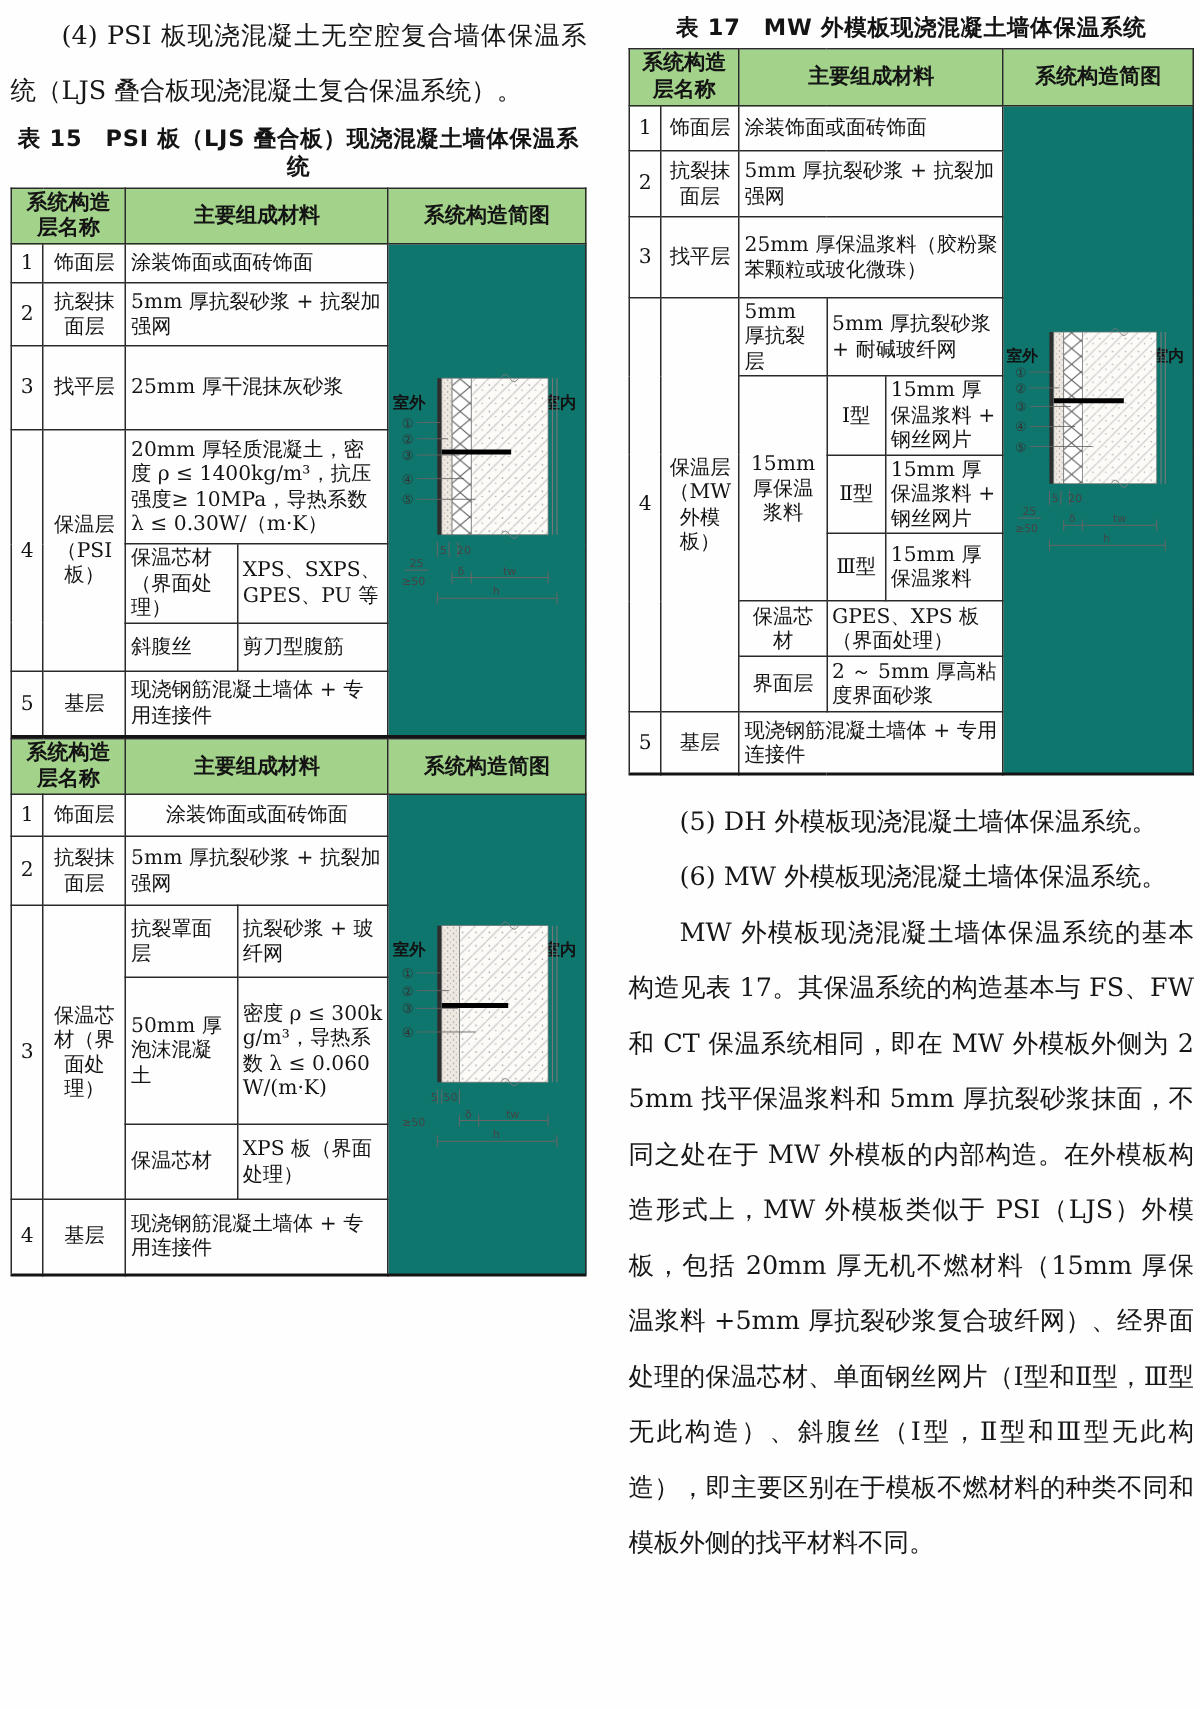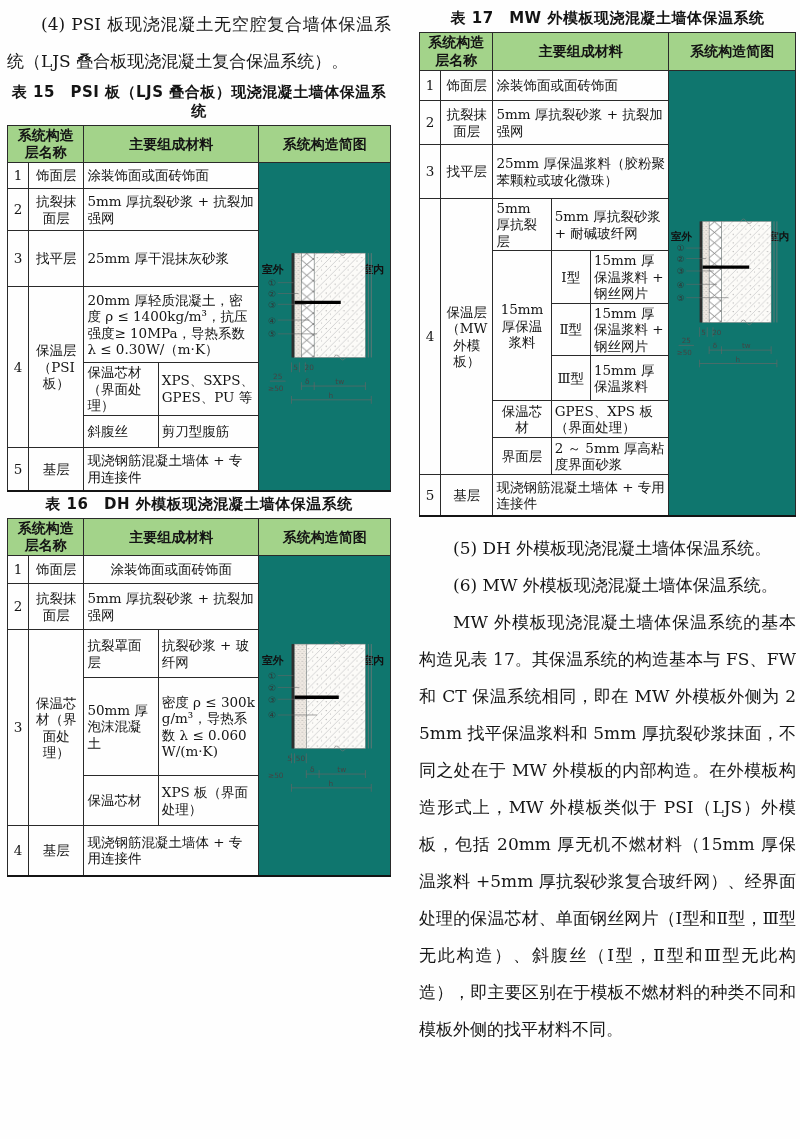--- a/index.html
+++ b/index.html
@@ -163,21 +163,20 @@
         <td>剪刀型腹筋</td>
       </tr>
       <tr style="height:44px">
         <td class="cc">5</td>
         <td class="cc">基层</td>
         <td colspan="2">现浇钢筋混凝土墙体 + 专用连接件</td>
       </tr>
       </tbody>
     </table>
 
-    <div class="tbl-title">表 16　DH 外模板现浇混凝土墙体保温系统</div>
     <table class="ctable">
       <colgroup>
           <col style="width:21px">
           <col style="width:55px">
           <col style="width:74px">
           <col style="width:100px">
           <col style="width:131px">
         </colgroup>
       <tbody>
       <tr class="hdr" style="height:34px">

